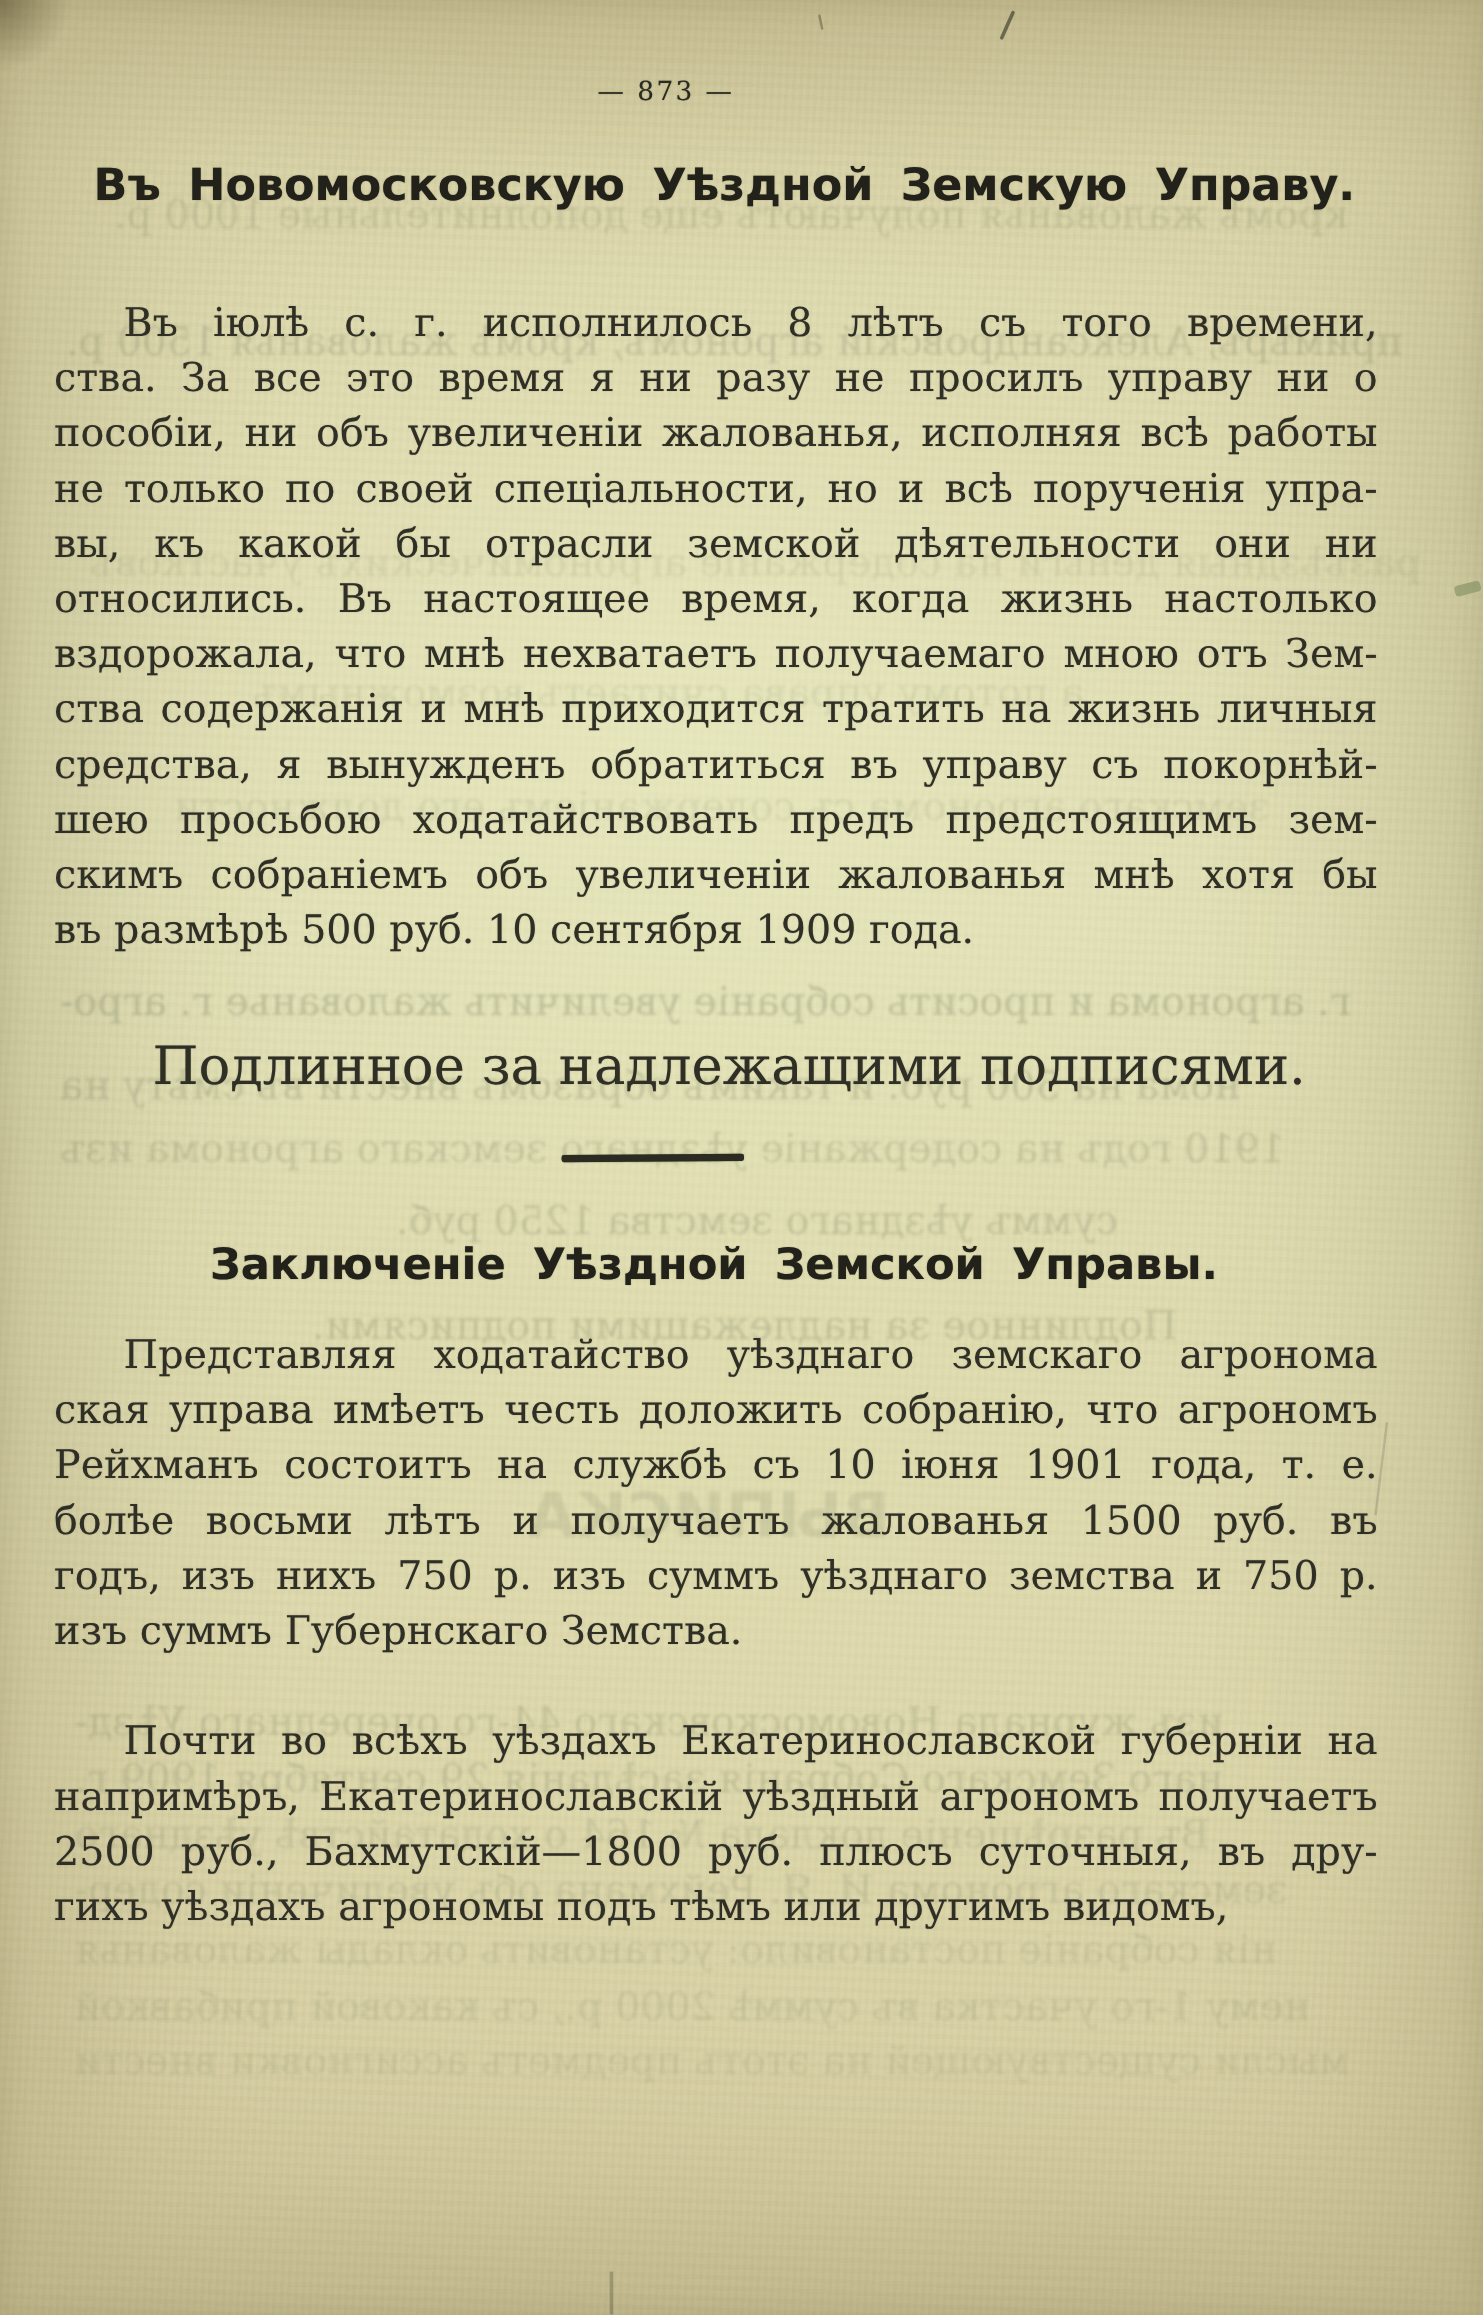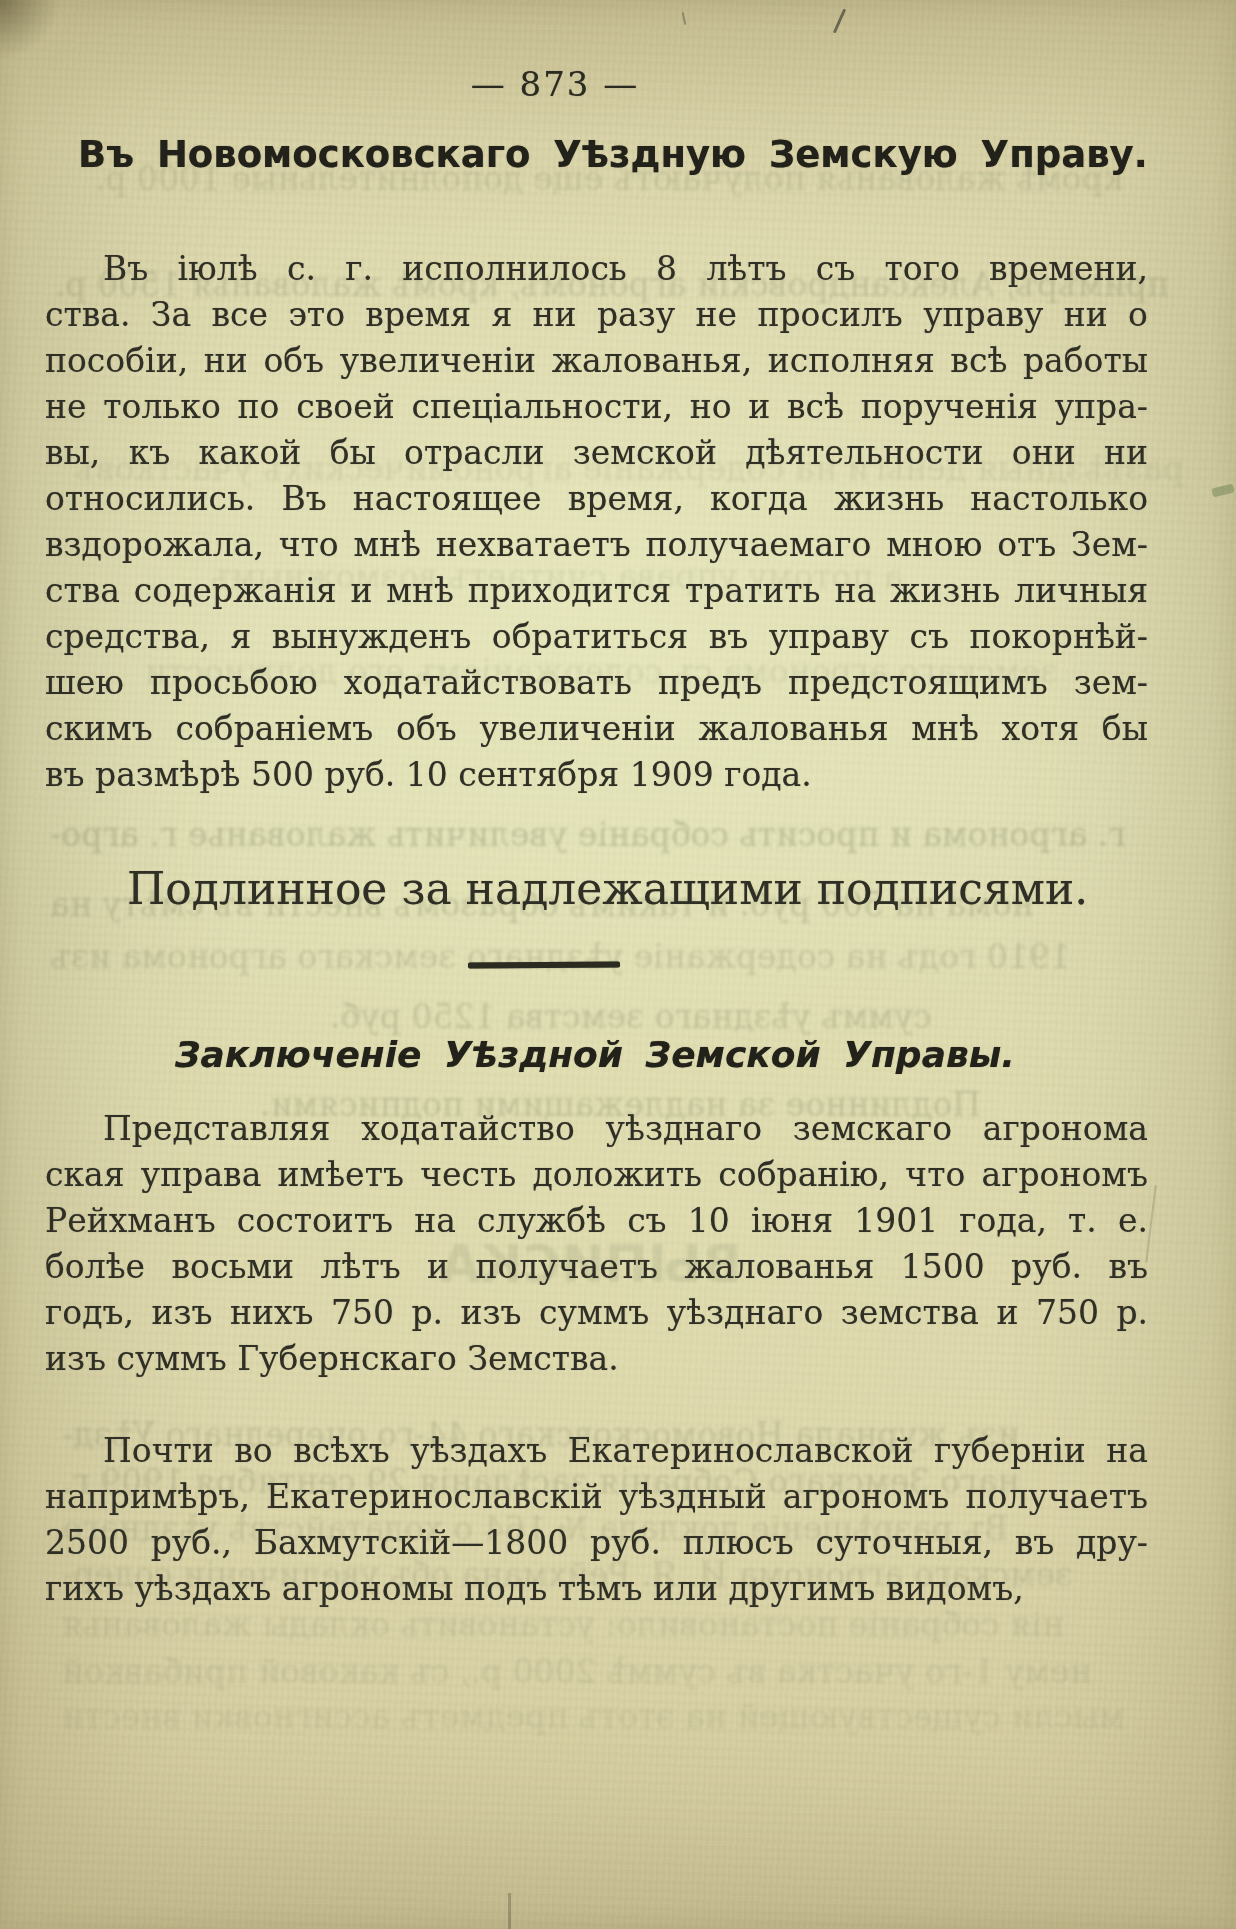--- a/index.html
+++ b/index.html
@@ -21,34 +21,34 @@
     position:absolute;white-space:nowrap;
     transform:scaleX(-1);
     filter:blur(1.4px);
     color:#6e7657;
     font-family:"DejaVu Serif",serif;
     font-size:33px;line-height:1;
   }
   
   .page-number{
     position:absolute;top:64px;left:0;width:1110px;text-align:center;
-    font-size:34px;letter-spacing:2px;color:#2b2b21;
+    font-size:22px;letter-spacing:2px;color:#2b2b21;
     text-shadow:0 0 1px rgba(43,43,33,0.45);
   }
   .h1{
     position:absolute;top:126px;left:78px;width:950px;margin:0;
     font-family:"DejaVu Sans",sans-serif;font-weight:700;
     font-size:37px;line-height:58px;word-spacing:10px;white-space:nowrap;
     color:#22221a;text-shadow:0 0 1px rgba(34,34,26,0.5);
   }
   .h2{
     position:absolute;top:1028px;left:175px;width:760px;margin:0;
     font-family:"DejaVu Sans",sans-serif;font-weight:700;
     font-size:36px;line-height:54px;word-spacing:10px;white-space:nowrap;
-    color:#22221a;text-shadow:0 0 1px rgba(34,34,26,0.5);font-style:italic;
+    color:#22221a;text-shadow:0 0 1px rgba(34,34,26,0.5);
   }
   .para{position:absolute;left:45px;width:1103px;font-size:33px;
     text-shadow:0 0 1px rgba(47,47,38,0.4);}
   .para1{top:246px;}
   .para2{top:1106px;}
   .para3{top:1428px;}
   .bline{height:46px;line-height:46px;text-align:justify;text-align-last:justify;white-space:normal;}
   .para .bline:first-child{text-indent:58px;}
   .para .bline:last-child{text-align-last:left;}
   .closing{
@@ -98,21 +98,21 @@
 
   <div class="corner-shade"></div>
   <div class="speck speck-a"></div>
   <div class="speck speck-b"></div>
   <div class="speck speck-c"></div>
   <div class="speck speck-d"></div>
   <div class="speck speck-e"></div>
 
   <div class="page-number">— 873 —</div>
 
-  <h1 class="h1">Въ Новомосковскаго Уѣздную Земскую Управу.</h1>
+  <h1 class="h1">Въ Новомосковскую Уѣздной Земскую Управу.</h1>
 
   <div class="para para1">
       <div class="bline">Въ іюлѣ с. г. исполнилось 8 лѣтъ съ того времени,</div>
       <div class="bline">ства. За все это время я ни разу не просилъ управу ни о</div>
       <div class="bline">пособіи, ни объ увеличеніи жалованья, исполняя всѣ работы</div>
       <div class="bline">не только по своей спеціальности, но и всѣ порученія упра-</div>
       <div class="bline">вы, къ какой бы отрасли земской дѣятельности они ни</div>
       <div class="bline">относились. Въ настоящее время, когда жизнь настолько</div>
       <div class="bline">вздорожала, что мнѣ нехватаетъ получаемаго мною отъ Зем-</div>
       <div class="bline">ства содержанія и мнѣ приходится тратить на жизнь личныя</div>

